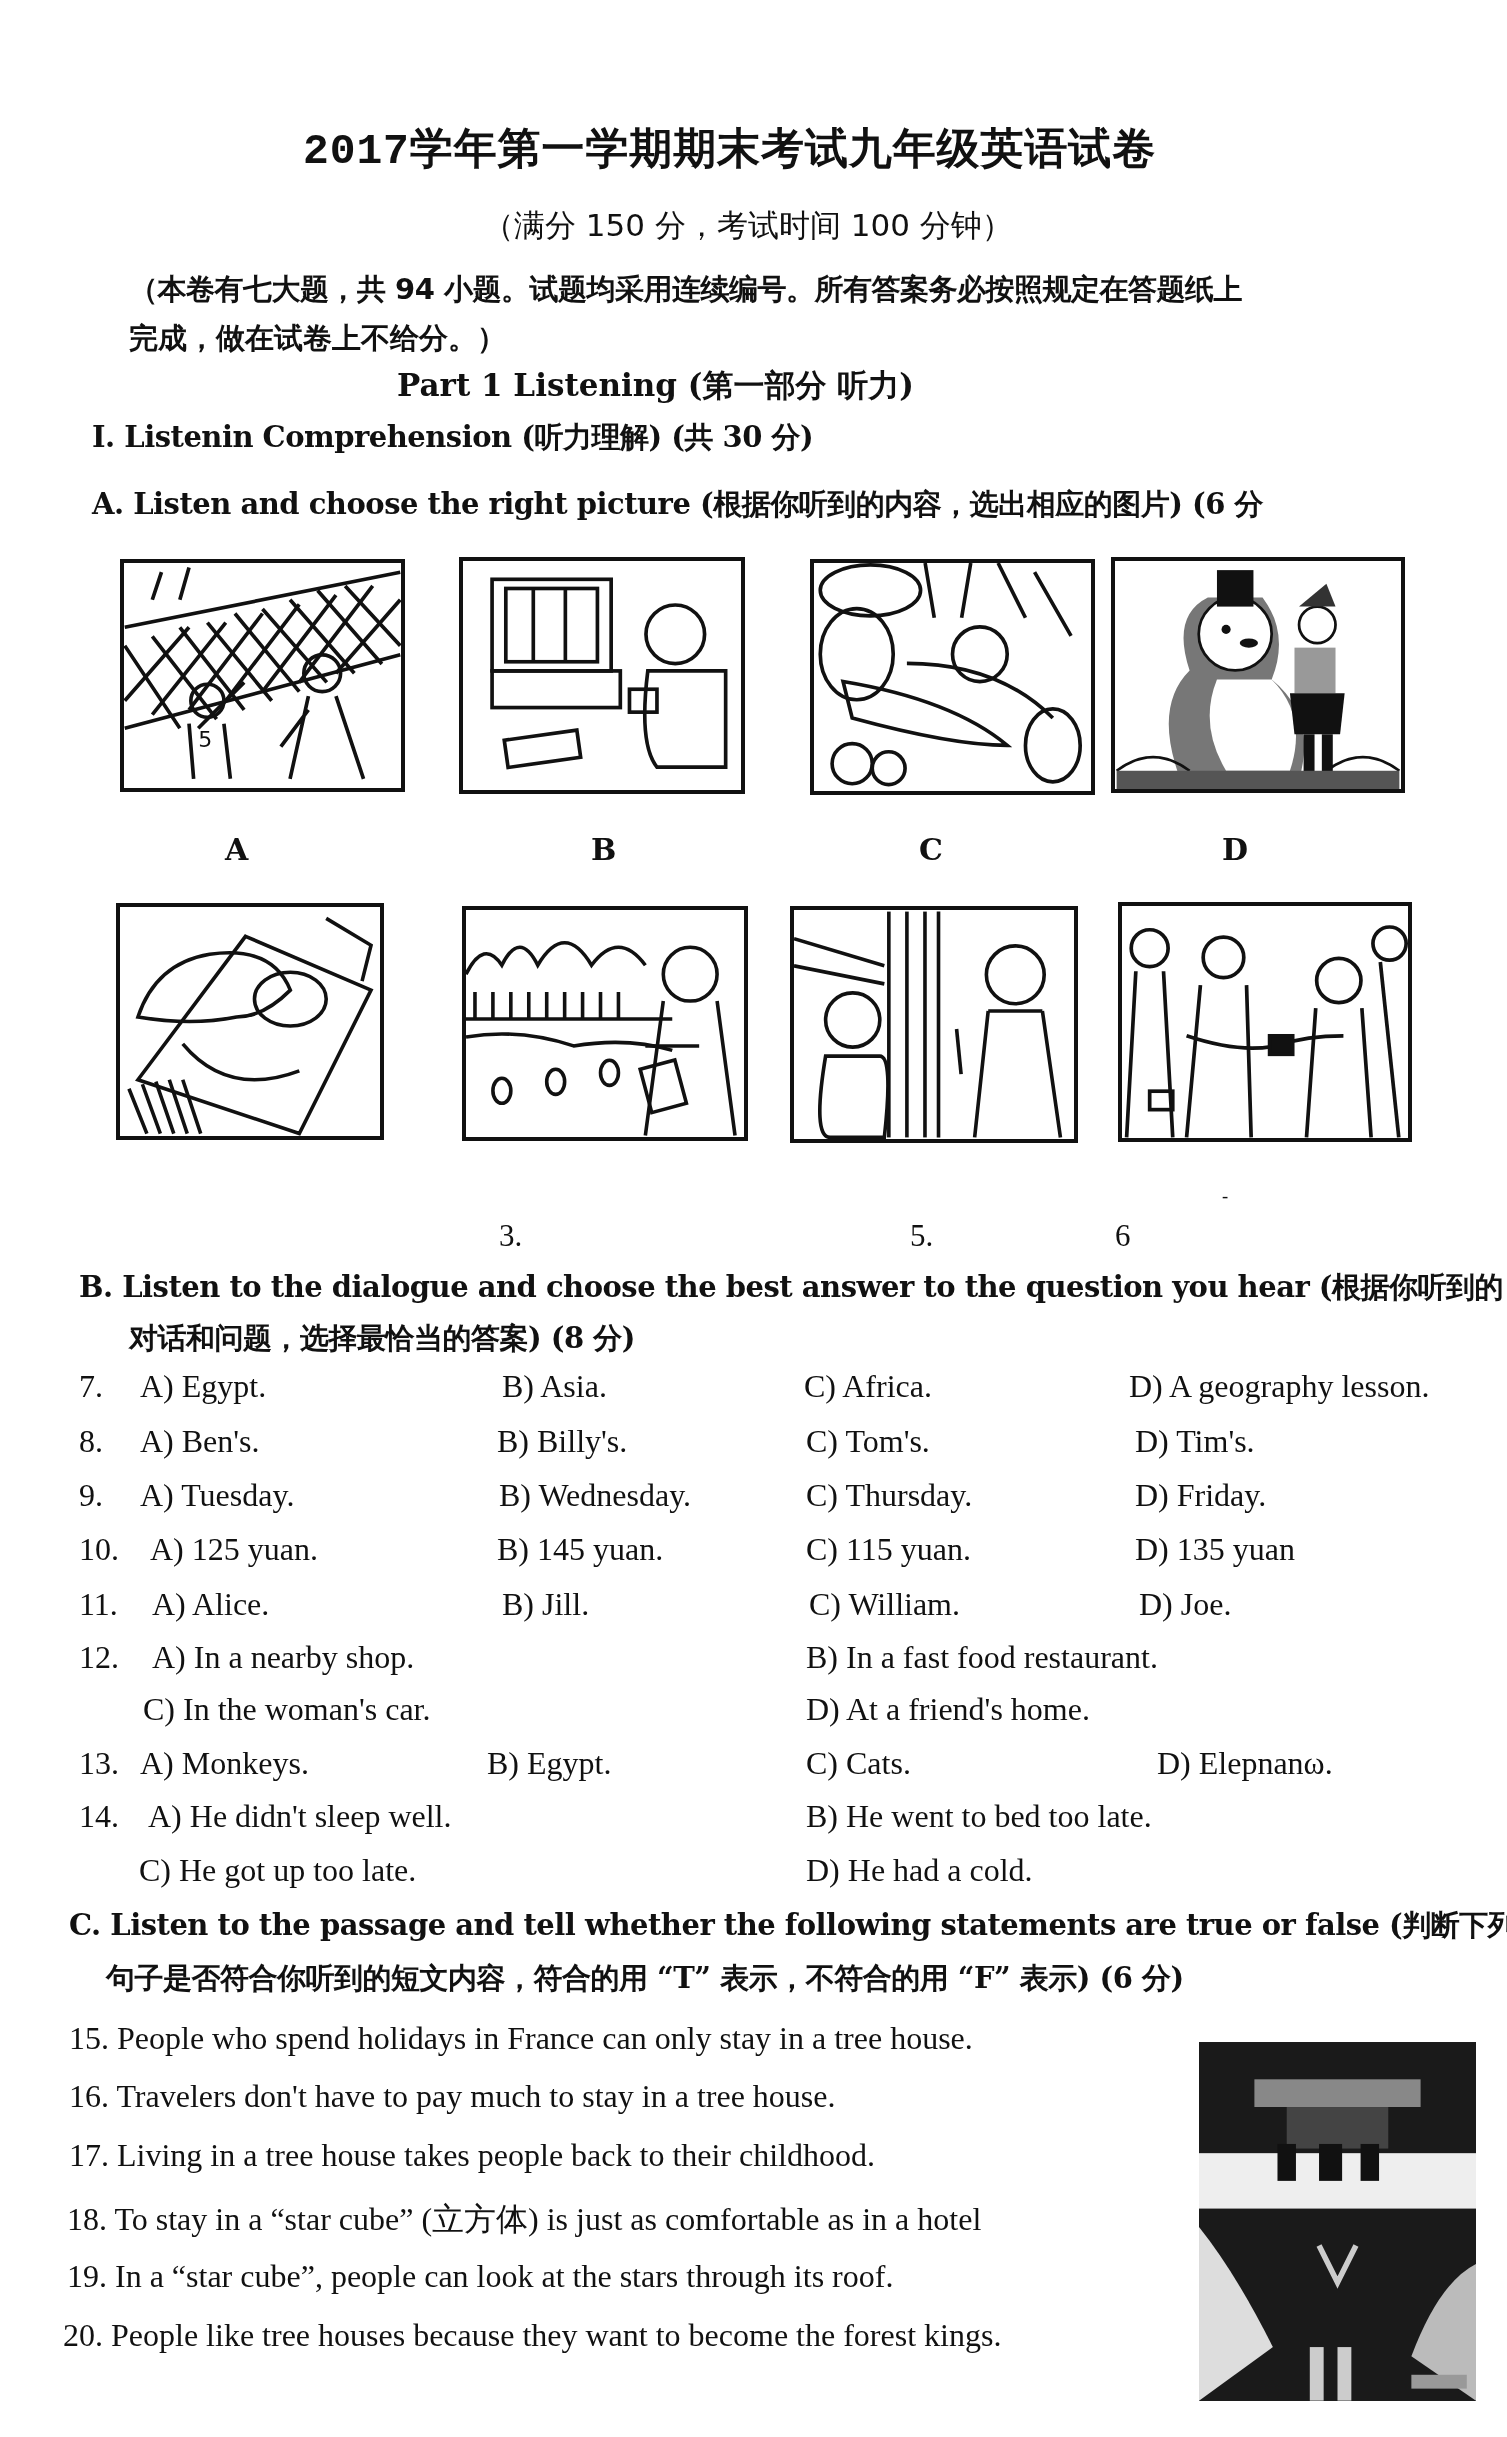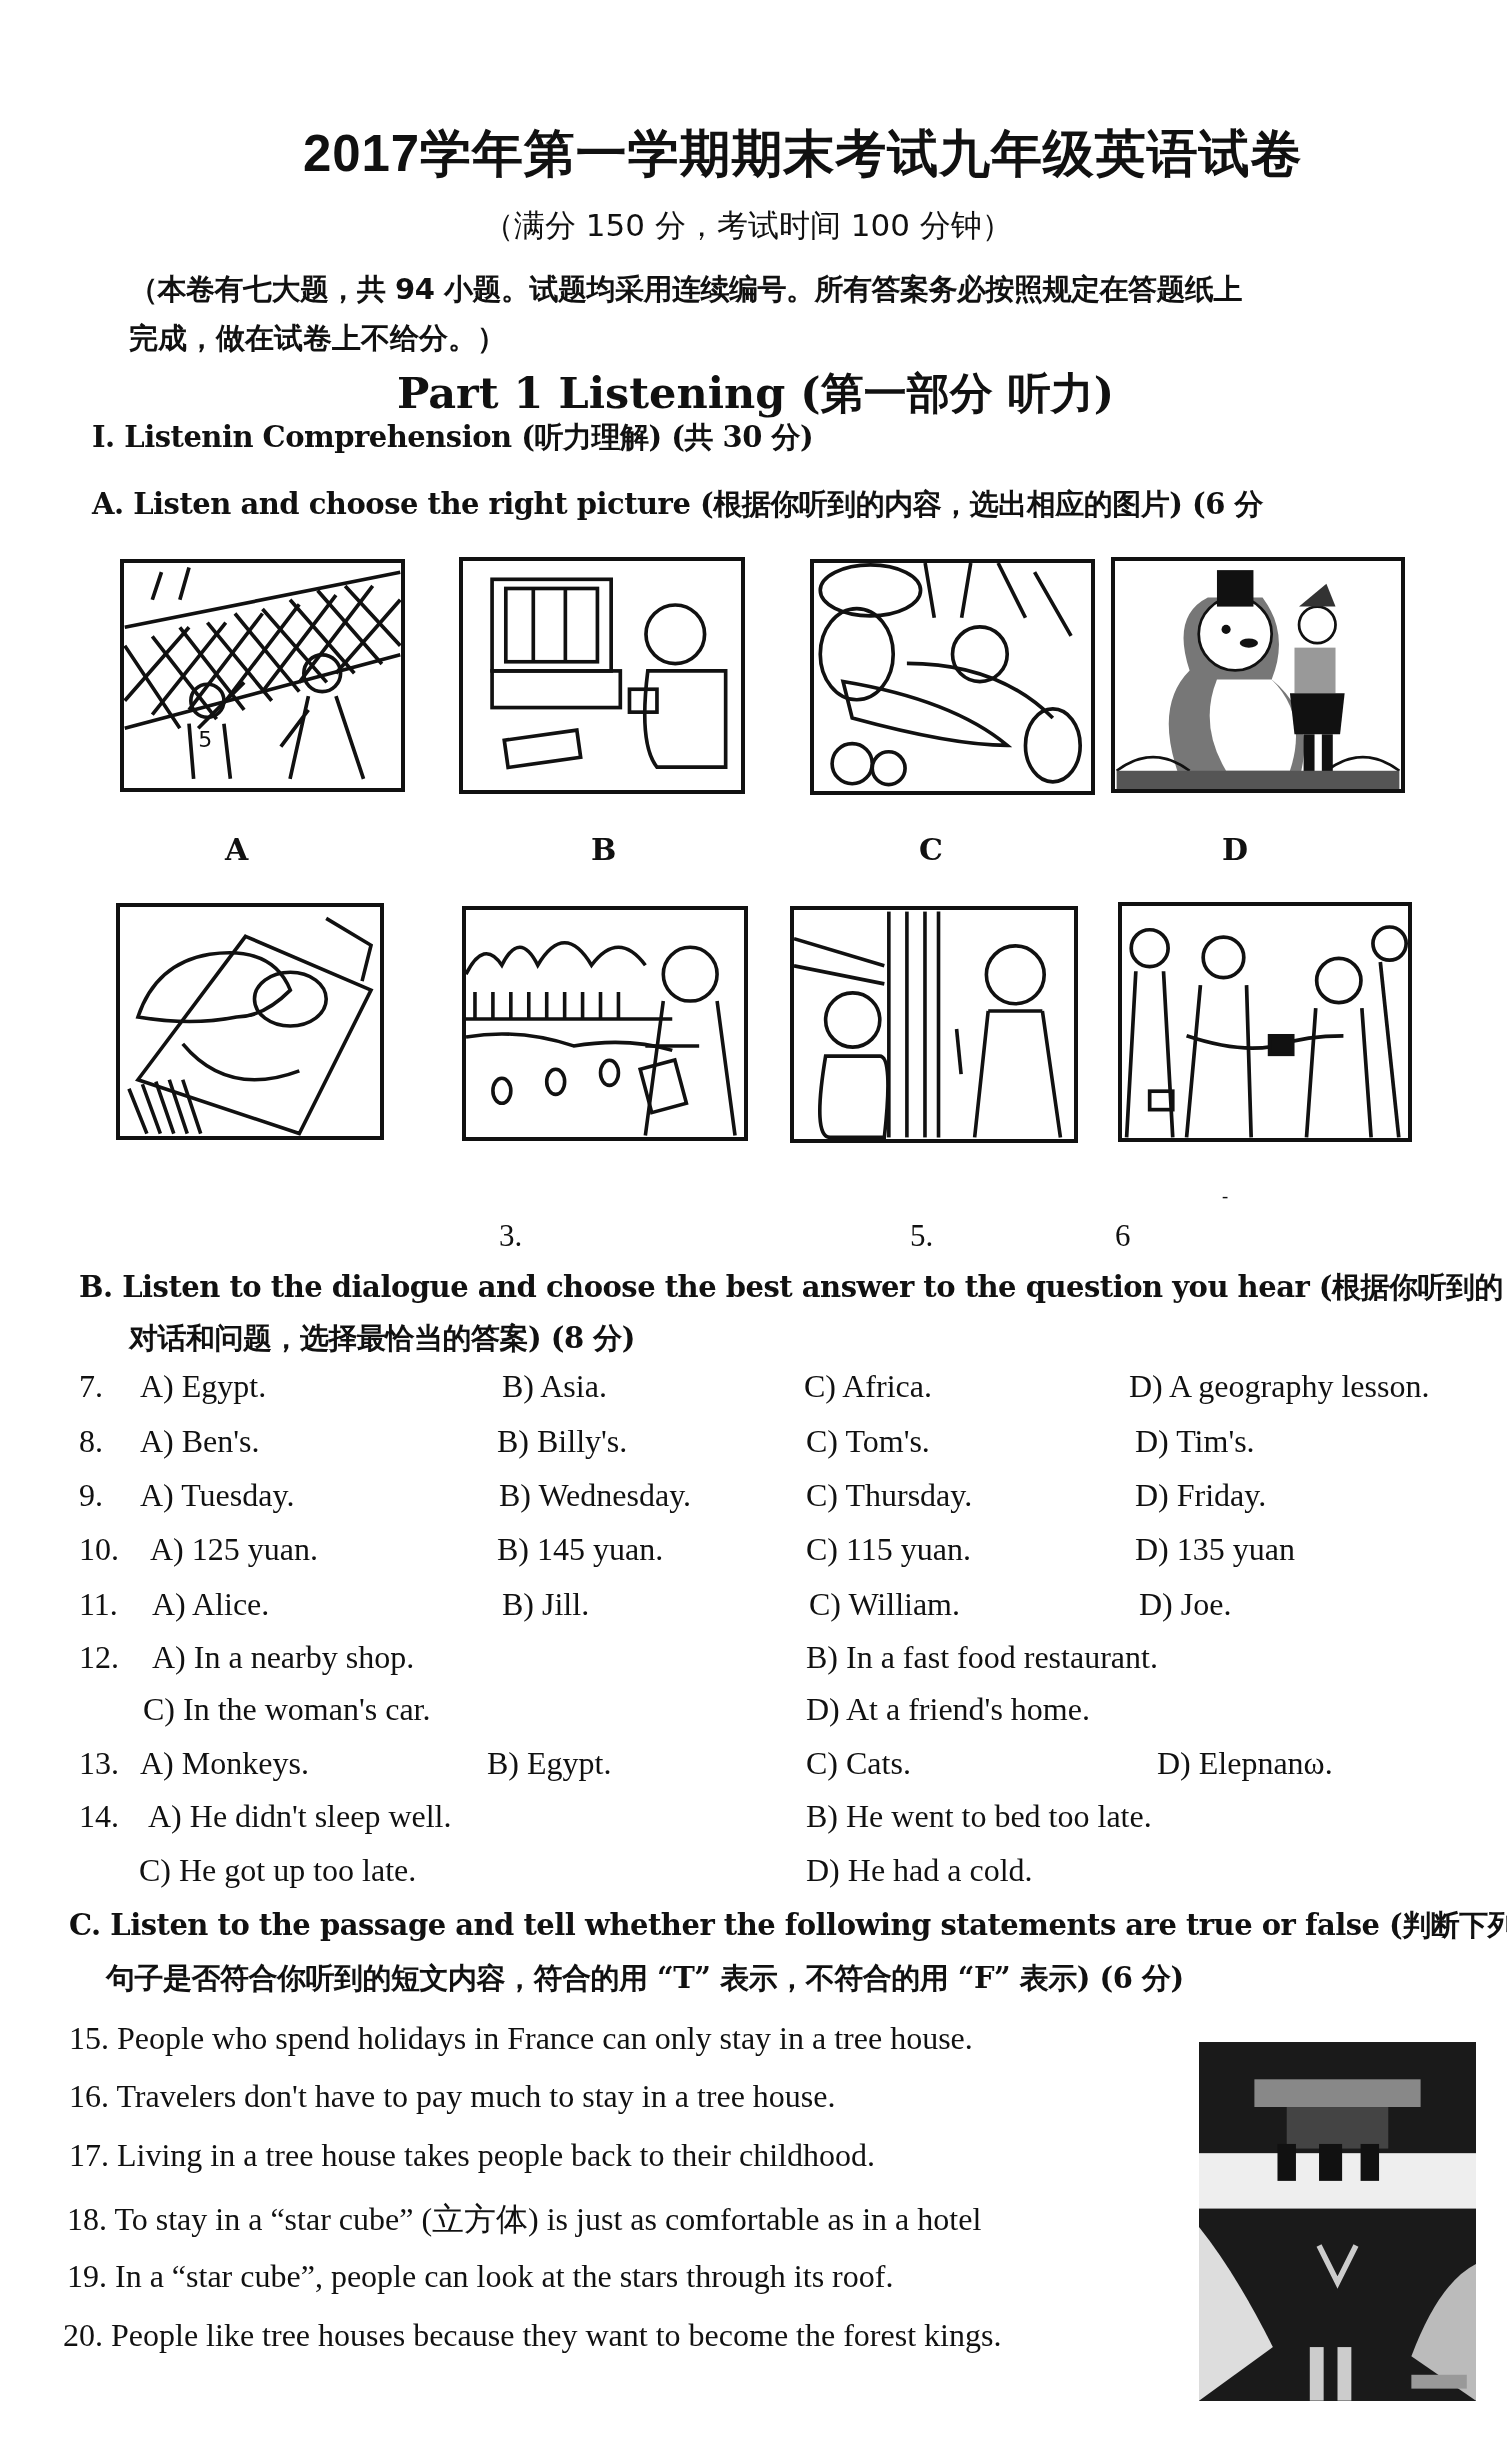--- a/index.html
+++ b/index.html
@@ -1,22 +1,22 @@
 <!DOCTYPE html>
 <html style="font-size:15px"><head>
 <meta charset="utf-8">
 <style>
   html, body { margin:0; padding:0; background:#fff; }
   body { width:1507px; height:2438px; position:relative; overflow:hidden;
          font-family:"Liberation Serif", "DejaVu Serif", serif; color:#111; }
   .abs { position:absolute; white-space:nowrap; }
-  .title { font-family:Liberation Sans, sans-serif; font-weight:bold; font-size:51px; letter-spacing:0.9px; }
+  .title { font-family:Liberation Mono, monospace; font-weight:bold; font-size:43px; letter-spacing:0.9px; }
   .sub { font-family:"DejaVu Sans", sans-serif; font-size:31px; }
   .note { font-family:"DejaVu Sans", sans-serif; font-weight:bold; font-size:29px; }
-  .part { font-family:"DejaVu Serif", serif; font-weight:bold; font-size:43px; }
+  .part { font-family:"DejaVu Serif", serif; font-weight:bold; font-size:31px; }
   .sec { font-family:"DejaVu Serif", serif; font-weight:bold; font-size:29px; letter-spacing:-0.5px; }
   .opt { font-family:"Liberation Serif", serif; font-size:32px; }
   .tf { font-family:"Liberation Serif", serif; font-size:32px; }
   .picbox { position:absolute; border:4.6px solid #111; box-sizing:border-box; background:#fff; overflow:hidden; }
   .picbox svg { width:100%; height:100%; display:block; }
   .lbl { font-family:"DejaVu Serif", serif; font-weight:bold; font-size:30px; }
   .num { font-family:"Liberation Serif", serif; font-size:31px; }
   .photo { position:absolute; background:#222; overflow:hidden; }
 </style>
 </head>

